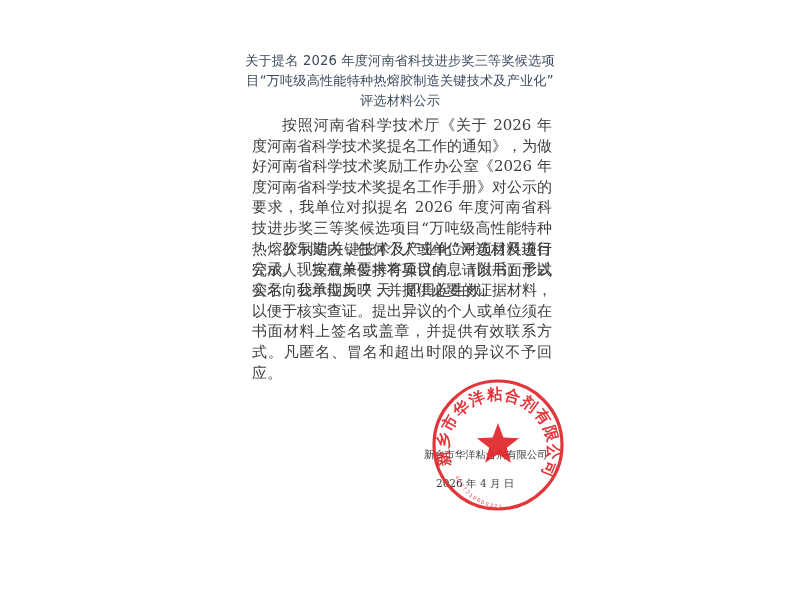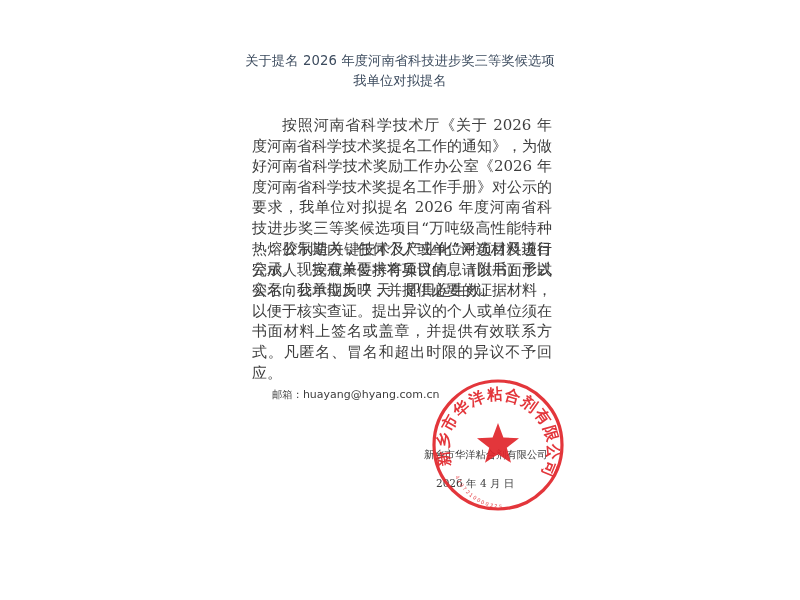--- a/index.html
+++ b/index.html
@@ -90,29 +90,27 @@
       opacity: 0.92;
     }
   </style>
 </head>
 <body>
 
 <div class="page">
 
   <div class="title">
     <span>关于提名 2026 年度河南省科技进步奖三等奖候选项</span>
-    <span>我单位对拟提名</span>
+    <span>目“万吨级高性能特种热熔胶制造关键技术及产业化”</span>
+    <span>评选材料公示</span>
   </div>
 
   <p class="para p1">按照河南省科学技术厅《关于 2026 年度河南省科学技术奖提名工作的通知》，为做好河南省科学技术奖励工作办公室《2026 年度河南省科学技术奖提名工作手册》对公示的要求，我单位对拟提名 2026 年度河南省科技进步奖三等奖候选项目“万吨级高性能特种热熔胶制造关键技术及产业化”评选材料进行公示。现按有关要求将项目信息（附后）予以公示，公示期为 7 天，即日起生效。</p>
   <p class="para p2">公示期内，任何个人或单位对项目及项目完成人、完成单位持有异议的，请以书面形式实名向我单位反映，并提供必要的证据材料，以便于核实查证。提出异议的个人或单位须在书面材料上签名或盖章，并提供有效联系方式。凡匿名、冒名和超出时限的异议不予回应。</p>
 
-  <div class="contact c-email">
-    <span>邮箱：</span><span class="val">huayang@hyang.com.cn</span>
-  </div>
 
   <div class="signature">新乡市华洋粘合剂有限公司</div>
   <div class="date">2026 年 4 月    日</div>
 
   <svg class="stamp" viewBox="0 0 136 136" xmlns="http://www.w3.org/2000/svg">
     <defs>
       <path id="seal-arc" d="M 22 92 A 50 50 0 1 1 114 92" fill="none"></path>
       <path id="serial-arc" d="M 24 96 A 52 52 0 0 0 100 124" fill="none"></path>
     </defs>
     <circle cx="68" cy="68" r="64" fill="none" stroke="#e1252b" stroke-width="3.2"></circle>

